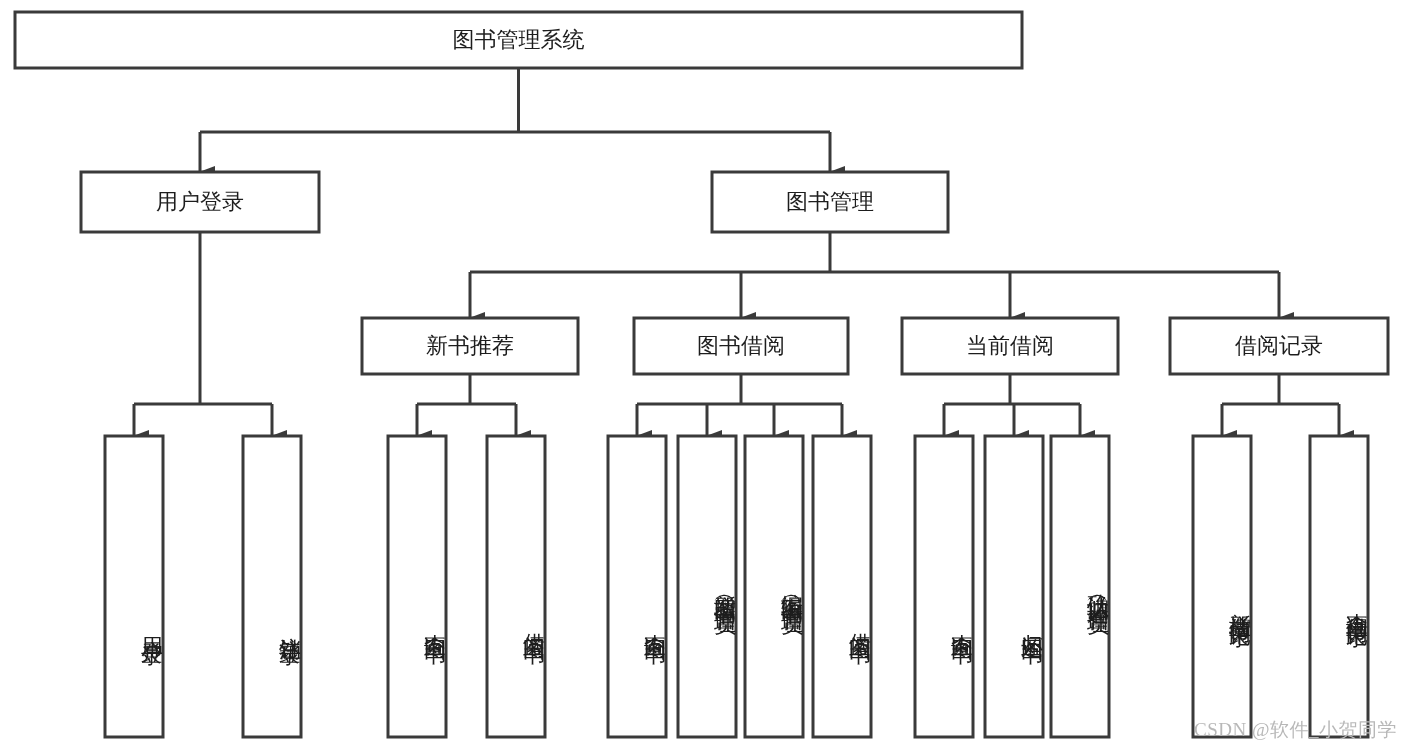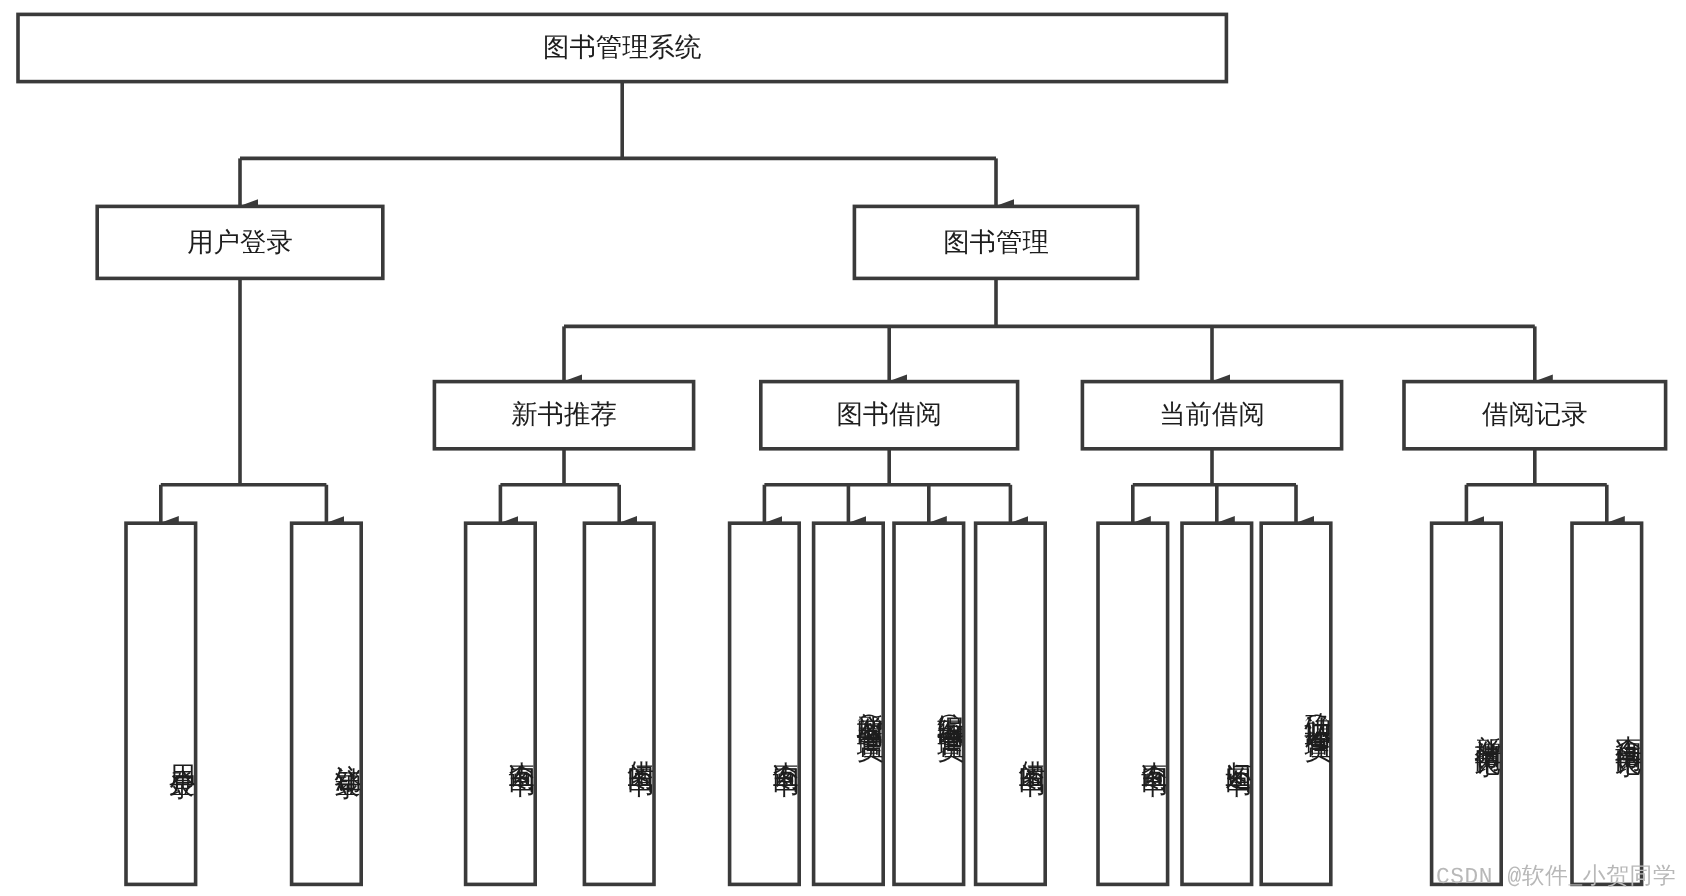--- a/index.html
+++ b/index.html
@@ -24,21 +24,21 @@
     text-orientation:upright;
     font-family:"Liberation Sans","DejaVu Sans",sans-serif;
     font-size:22px;color:#1d1d1d;
     letter-spacing:3px;
     display:flex;align-items:flex-start;justify-content:center;
     pointer-events:none;
     line-height:1;
   }
   .watermark{
     position:absolute;right:8px;bottom:4px;
-    font-family:Liberation Mono, monospace;
+    font-family:Liberation Serif, serif;
     font-size:19px;color:#b8b8b8;white-space:nowrap;
     letter-spacing:0.5px;
   }
 </style>
 </head>
 <body>
 
 <div id="stage">
 
   <svg id="diagram" viewBox="0 0 1405 747">

